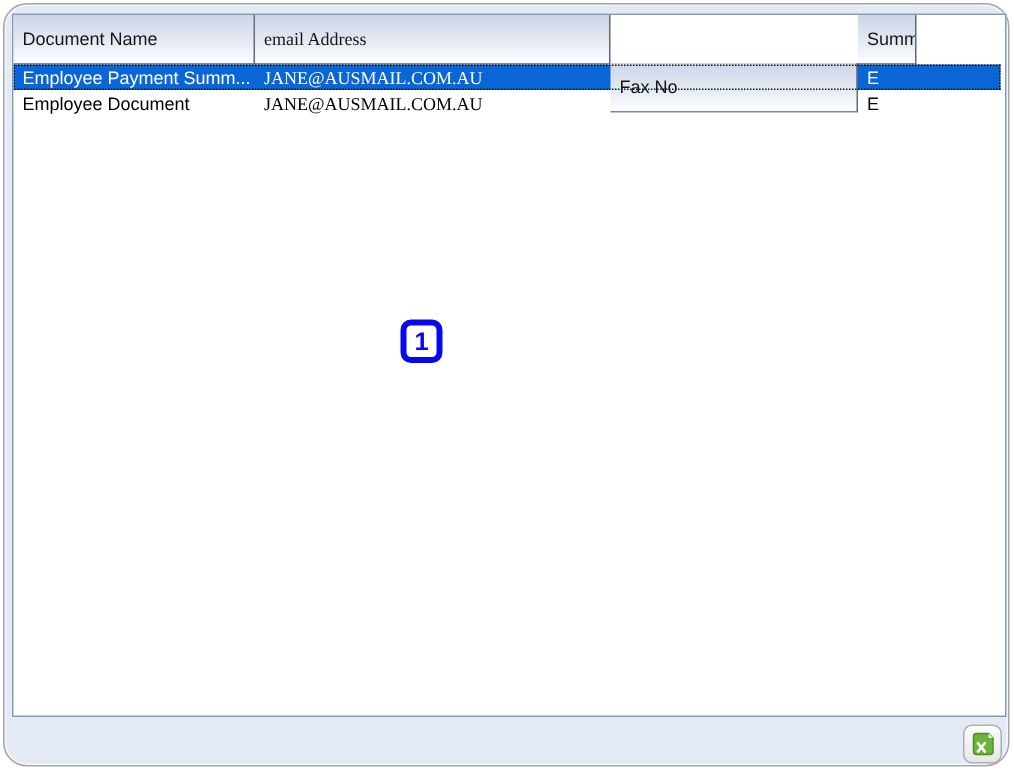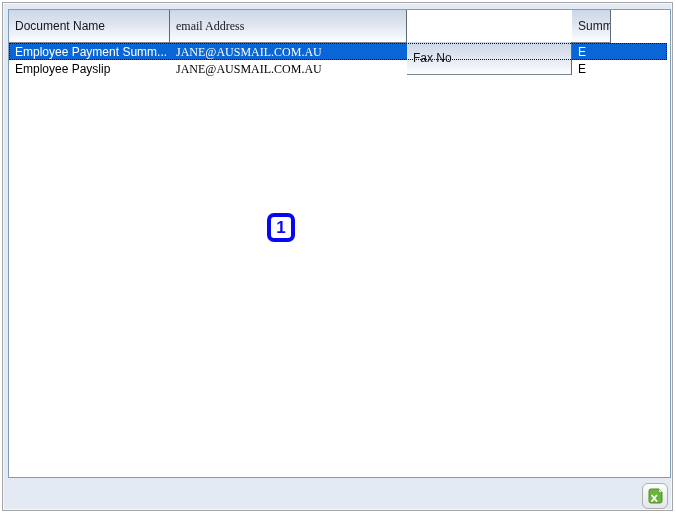--- a/index.html
+++ b/index.html
@@ -8,21 +8,21 @@
     background: #ffffff;
     font-family: "Liberation Sans", sans-serif;
     overflow: hidden;
   }
   .dialog {
     position: absolute;
     left: 2px; top: 2px;
     width: 671px; height: 509px;
     background: #e4eaf4;
     border: 1px solid #a6a6a6;
-    border-radius: 0;
+    border-radius: 16px;
     box-shadow: inset 0 0 0 1px #f4f7fb;
   }
   .grid-panel {
     position: absolute;
     left: 5px; top: 6px;
     width: 663px; height: 469px;
     background: #ffffff;
     border: 1px solid #7f9db9;
     overflow: hidden;
   }
@@ -112,21 +112,21 @@
     </div>
 
     <div class="grid-row selected">
       <span class="grid-cell col-doc">Employee Payment Summ...</span>
       <span class="grid-cell col-email">JANE@AUSMAIL.COM.AU</span>
       <span class="grid-cell col-fax"></span>
       <span class="grid-cell col-dest">E</span>
     </div>
 
     <div class="grid-row">
-      <span class="grid-cell col-doc">Employee Payslip</span>
+      <span class="grid-cell col-doc">Employee Document</span>
       <span class="grid-cell col-email">JANE@AUSMAIL.COM.AU</span>
       <span class="grid-cell col-fax"></span>
       <span class="grid-cell col-dest">E</span>
     </div>
 
   </div>
 
   <div class="annotation-marker">
     <span>1</span>
   </div>

